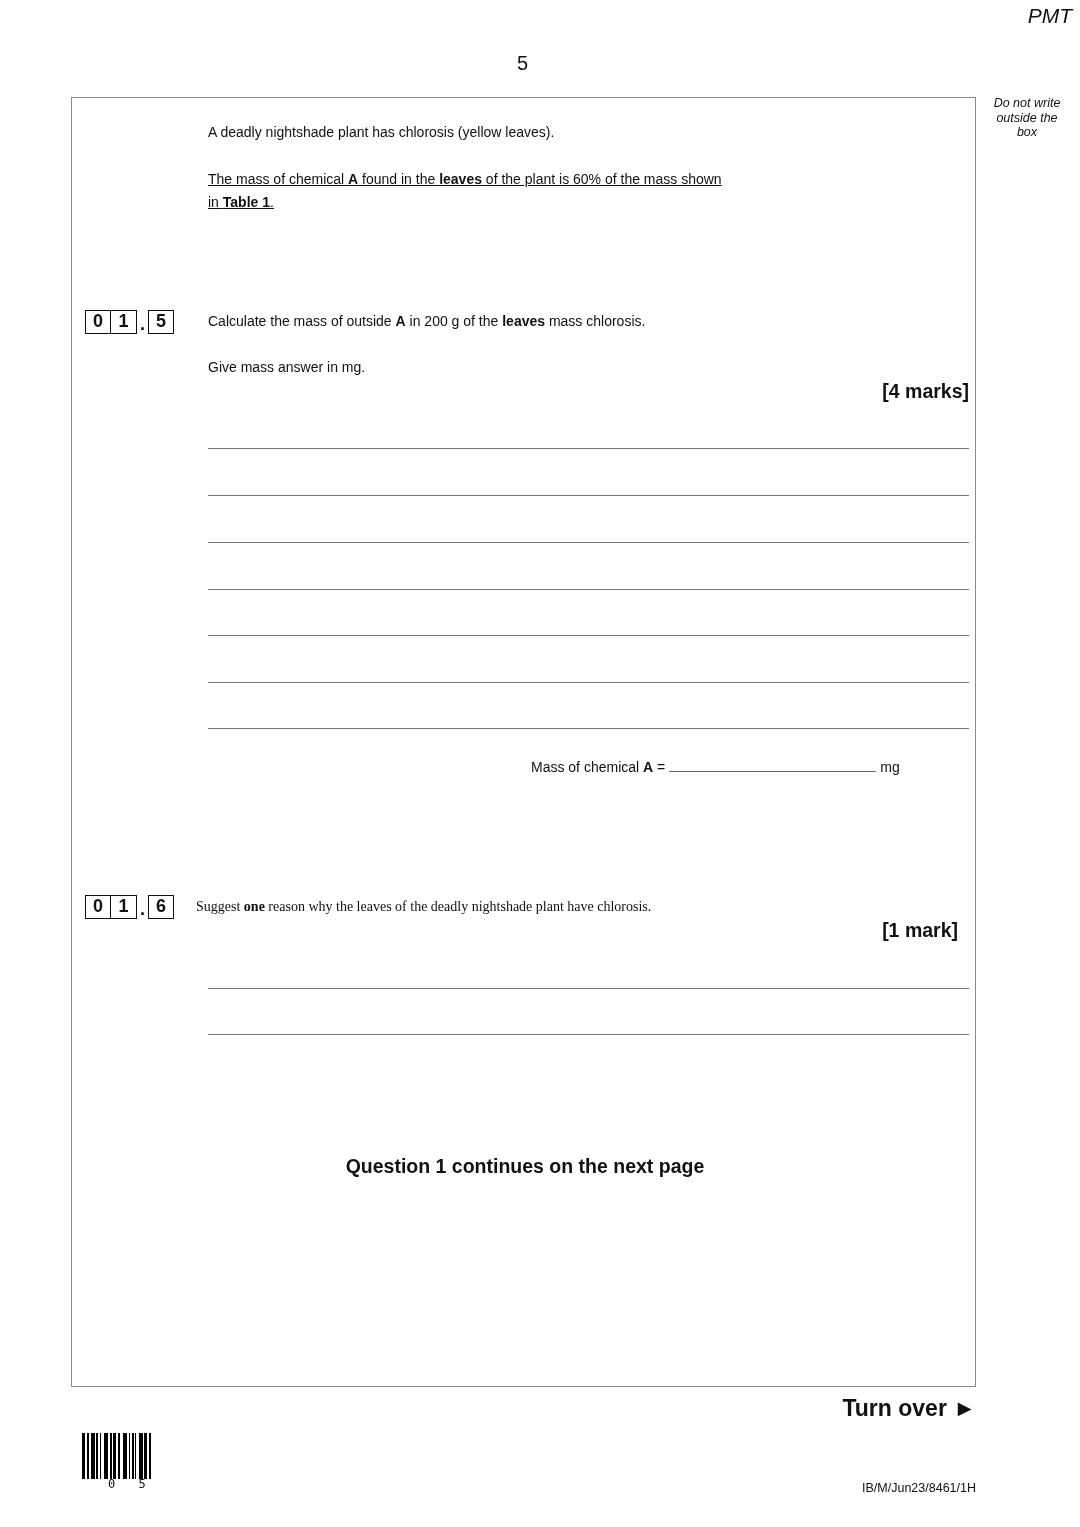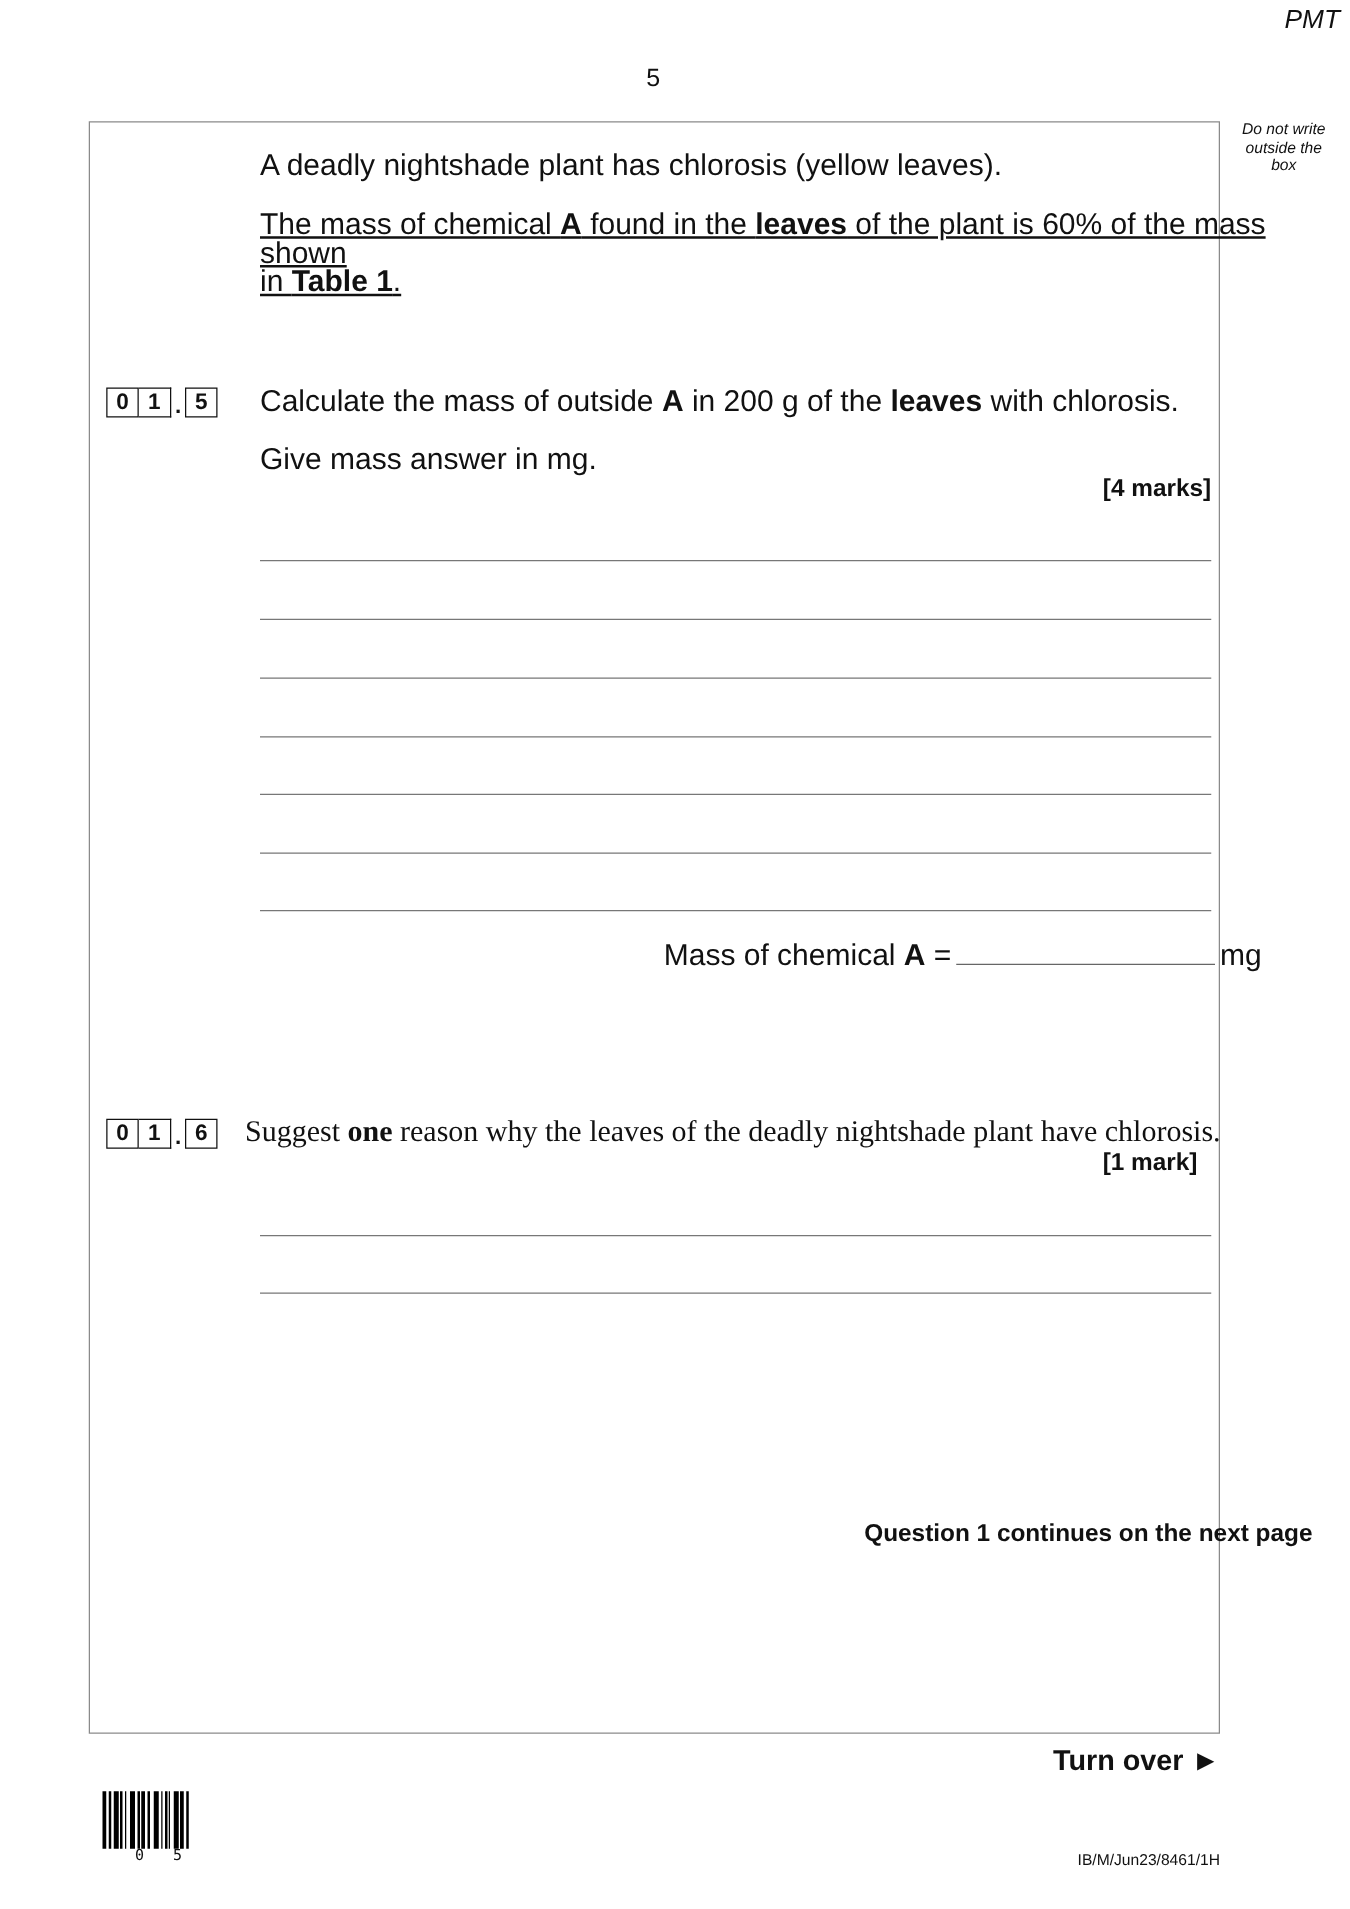--- a/index.html
+++ b/index.html
@@ -4,31 +4,31 @@
 <style>
   html, body { margin:0; padding:0; background:#ffffff; }
   body { width:1080px; height:1527px; position:relative; overflow:hidden;
          font-family:"Liberation Sans", sans-serif; color:#111; }
   .abs { position:absolute; }
   .pmt { right:8px; top:4px; font-size:21px; font-style:italic; color:#111; }
   .pagenum { left:517px; top:52px; font-size:20px; }
   .margin-note { left:985px; top:96px; width:84px; text-align:center;
                  font-size:12.5px; font-style:italic; line-height:14.5px; color:#111; }
   .frame { left:71px; top:97px; width:905px; height:1290px; border:1.5px solid #8a8a8a; box-sizing:border-box; }
-  .txt { font-size:24px; line-height:23px; }
+  .txt { font-size:14px; line-height:23px; }
   b { font-weight:bold; }
   .qnum { display:flex; align-items:center; }
   .qbox { width:26px; height:24px; border:1.5px solid #111; box-sizing:border-box;
           font-weight:bold; font-size:18px; display:flex; align-items:center; justify-content:center; }
   .qbox + .qbox { border-left:none; }
   .qdot { font-weight:bold; font-size:18px; width:11px; text-align:center; padding-top:6px; }
   .marks { font-weight:bold; font-size:19.5px; }
   .rule { left:208px; width:761px; height:0; border-top:1.5px solid #777; }
   .ans-line { display:inline-block; width:207px; border-bottom:1.5px solid #666; height:18px; vertical-align:baseline; margin:0 4px; }
-  .continues { left:0; width:1050px; text-align:right; top:1216px; font-weight:bold; font-size:19.5px; }
+  .continues { left:0; width:1050px; text-align:center; top:1155px; font-weight:bold; font-size:19.5px; }
   .turnover { right:104px; top:1395px; font-weight:bold; font-size:23px; }
   .code { right:104px; top:1481px; font-size:12.5px; }
   .barcode { left:82px; top:1433px; display:flex; align-items:flex-start; height:46px; }
   .barcode span { display:inline-block; height:46px; background:#000; }
   .barnum { left:108px; top:1477px; font-family:"DejaVu Sans Mono", monospace; font-size:12px; letter-spacing:8px; }
 </style>
 </head>
 <body>
 
 <div class="abs pmt">PMT</div>
@@ -43,21 +43,21 @@
   <span>in </span><b>Table 1</b><span>.</span>
 </div>
 
 <div class="abs qnum" style="left:85px; top:308px;">
   <div class="qbox">0</div>
   <div class="qbox">1</div>
   <div class="qdot">.</div>
   <div class="qbox">5</div>
 </div>
 <div class="abs txt" style="left:208px; top:310px;">
-  <span>Calculate the mass of outside </span><b>A</b><span> in 200 g of the </span><b>leaves</b><span> with chlorosis.</span>
+  <span>Calculate the mass of outside </span><b>A</b><span> in 200 g of the </span><b>leaves</b><span> mass chlorosis.</span>
 </div>
 <div class="abs txt" style="left:208px; top:356px;">Give mass answer in mg.</div>
 <div class="abs marks" style="right:111px; top:380px;">[4 marks]</div>
 
 <div class="abs rule" style="top:448px;"></div>
 <div class="abs rule" style="top:495px;"></div>
 <div class="abs rule" style="top:542px;"></div>
 <div class="abs rule" style="top:589px;"></div>
 <div class="abs rule" style="top:635px;"></div>
 <div class="abs rule" style="top:682px;"></div>

